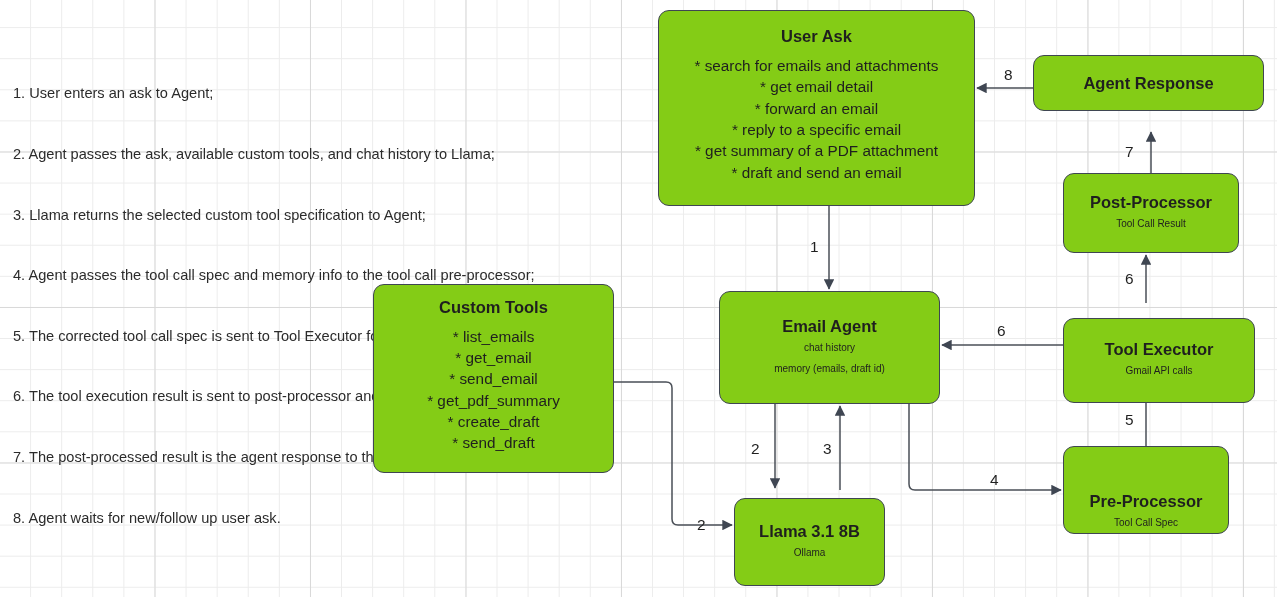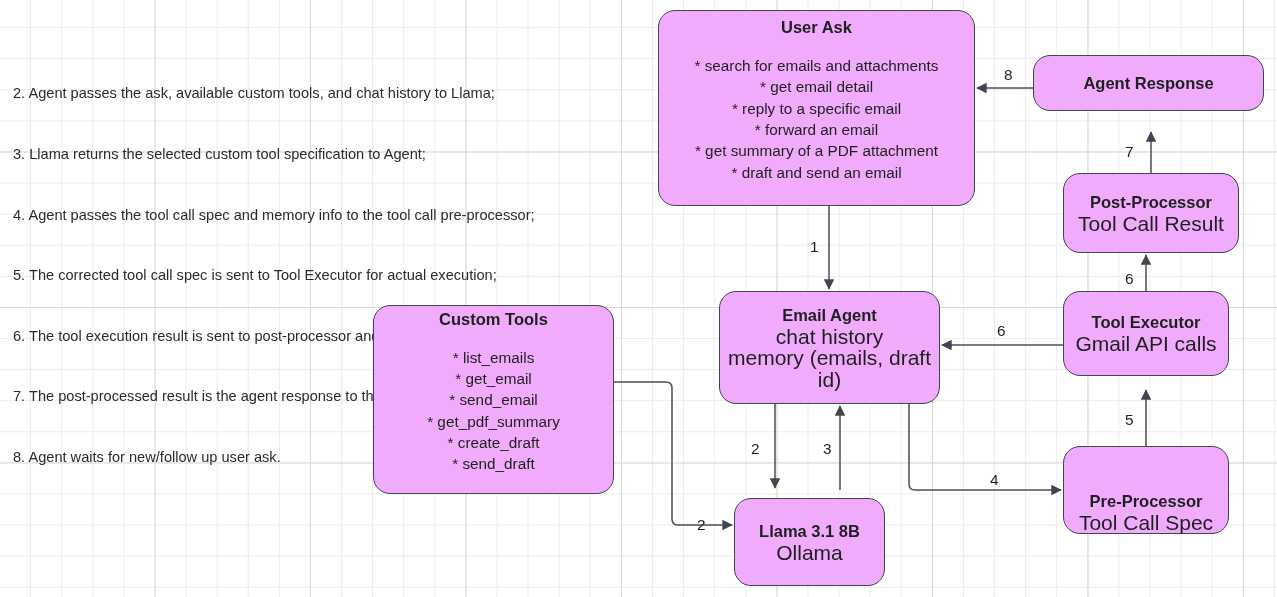--- a/index.html
+++ b/index.html
@@ -31,39 +31,39 @@
   #legend{
     position:absolute;left:13px;top:43px;
     font-size:14.6px;color:#2b2b2b;line-height:20.2px;
     white-space:pre;
   }
   #legend div{white-space:pre;}
   
   .node{
     position:absolute;
     box-sizing:border-box;
-    background:#f0abfc;
+    background:#84cc16;
     border:1.8px solid #3f4652;
-    border-radius:17px;
+    border-radius:11px;
     display:flex;flex-direction:column;
     align-items:center;justify-content:center;
     color:#1f1f1f;
     text-align:center;
   }
   .node .title{font-weight:bold;font-size:16.5px;line-height:21px;}
-  .node .sub{font-size:21px;line-height:21.3px;font-weight:normal;}
-  .node ul{list-style:none;margin:16px;padding:0;}
+  .node .sub{font-size:10px;line-height:21.3px;font-weight:normal;}
+  .node ul{list-style:none;margin:7px;padding:0;}
   .node li{font-size:15.3px;line-height:21.3px;}
   
   #node-user-ask      {left:658px;top:10px;  width:317px;height:196px;}
   #node-agent-response{left:1033px;top:55px; width:231px;height:56px;}
   #node-post-processor{left:1063px;top:173px;width:176px;height:80px;}
-  #node-tool-executor {left:1063px;top:291px;width:166px;height:85px;text-align:center;}
+  #node-tool-executor {left:1063px;top:318px;width:192px;height:85px;text-align:center;}
   #node-pre-processor {left:1063px;top:446px;width:166px;height:88px;justify-content:flex-end;}
-  #node-custom-tools  {left:373px;top:305px; width:241px;height:189px;justify-content:center;}
+  #node-custom-tools  {left:373px;top:284px; width:241px;height:189px;justify-content:center;}
   #node-email-agent   {left:719px;top:291px; width:221px;height:113px;}
   #node-llama         {left:734px;top:490px; width:151px;height:88px;margin-top:8px;}
   #node-user-ask .title{margin-bottom:1px;}
   #node-custom-tools .title{margin-bottom:1px;}
   
   .edge-label{
     position:absolute;
     font-size:15.4px;color:#1f1f1f;
     font-family:"Liberation Sans", sans-serif;
     line-height:16px;
@@ -98,36 +98,37 @@
 
     <path d="M 1146 303 L 1146 255"></path>
 
     <path d="M 1151 173 L 1151 132"></path>
 
     <path d="M 1033 88 L 977 88"></path>
   </g>
 </svg>
 
 <div id="legend">
+  <div>1. User enters an ask to Agent;</div>
   <div>2. Agent passes the ask, available custom tools, and chat history to Llama;</div>
   <div>3. Llama returns the selected custom tool specification to Agent;</div>
   <div>4. Agent passes the tool call spec and memory info to the tool call pre-processor;</div>
   <div>5. The corrected tool call spec is sent to Tool Executor for actual execution;</div>
   <div>6. The tool execution result is sent to post-processor and Agent for memory update;</div>
   <div>7. The post-processed result is the agent response to the original user ask;</div>
   <div>8. Agent waits for new/follow up user ask.</div>
 </div>
 
 <div class="node" id="node-user-ask">
   <div class="title">User Ask</div>
   <ul>
     <li>* search for emails and attachments</li>
     <li>* get email detail</li>
+    <li>* forward an email</li>
     <li>* reply to a specific email</li>
-    <li>* forward an email</li>
     <li>* get summary of a PDF attachment</li>
     <li>* draft and send an email</li>
   </ul>
 </div>
 
 <div class="node" id="node-agent-response">
   <div class="title">Agent Response</div>
 </div>
 
 <div class="node" id="node-post-processor">

